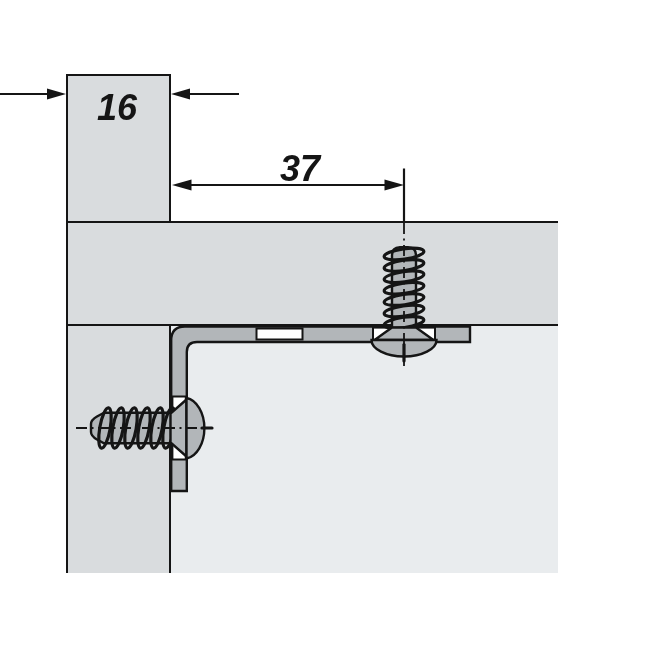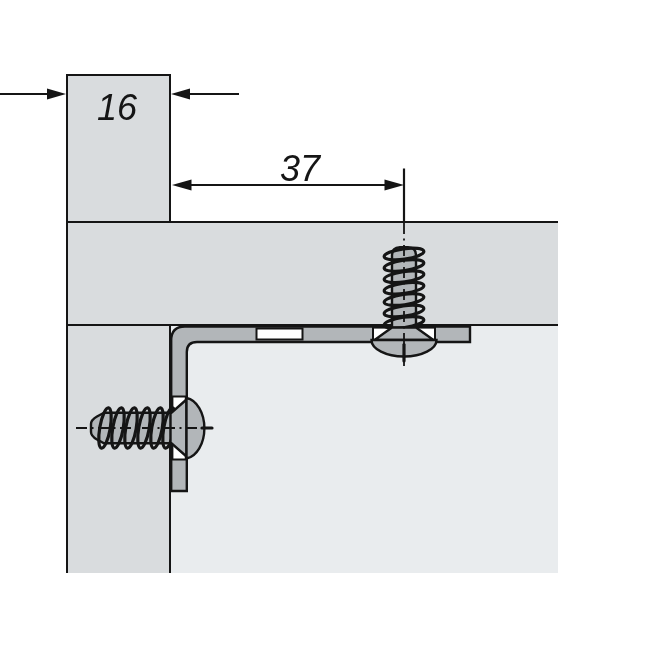--- a/index.html
+++ b/index.html
@@ -7,20 +7,21 @@
     padding: 0;
     background: #ffffff;
     font-family: "Liberation Sans", sans-serif;
   }
   #canvas {
     position: relative;
     width: 650px;
     height: 650px;
     background: var(--background, #ffffff);
     overflow: hidden;
+    font-weight: bold;
   }
   .panel {
     position: absolute;
     background: var(--panel-fill, #d9dcde);
     box-sizing: border-box;
   }
   #vertical-panel {
     left: 66px; top: 74px; width: 105px; height: 499px;
     border-left: 2px solid var(--outline, #151515);
     border-right: 2px solid var(--outline, #151515);

